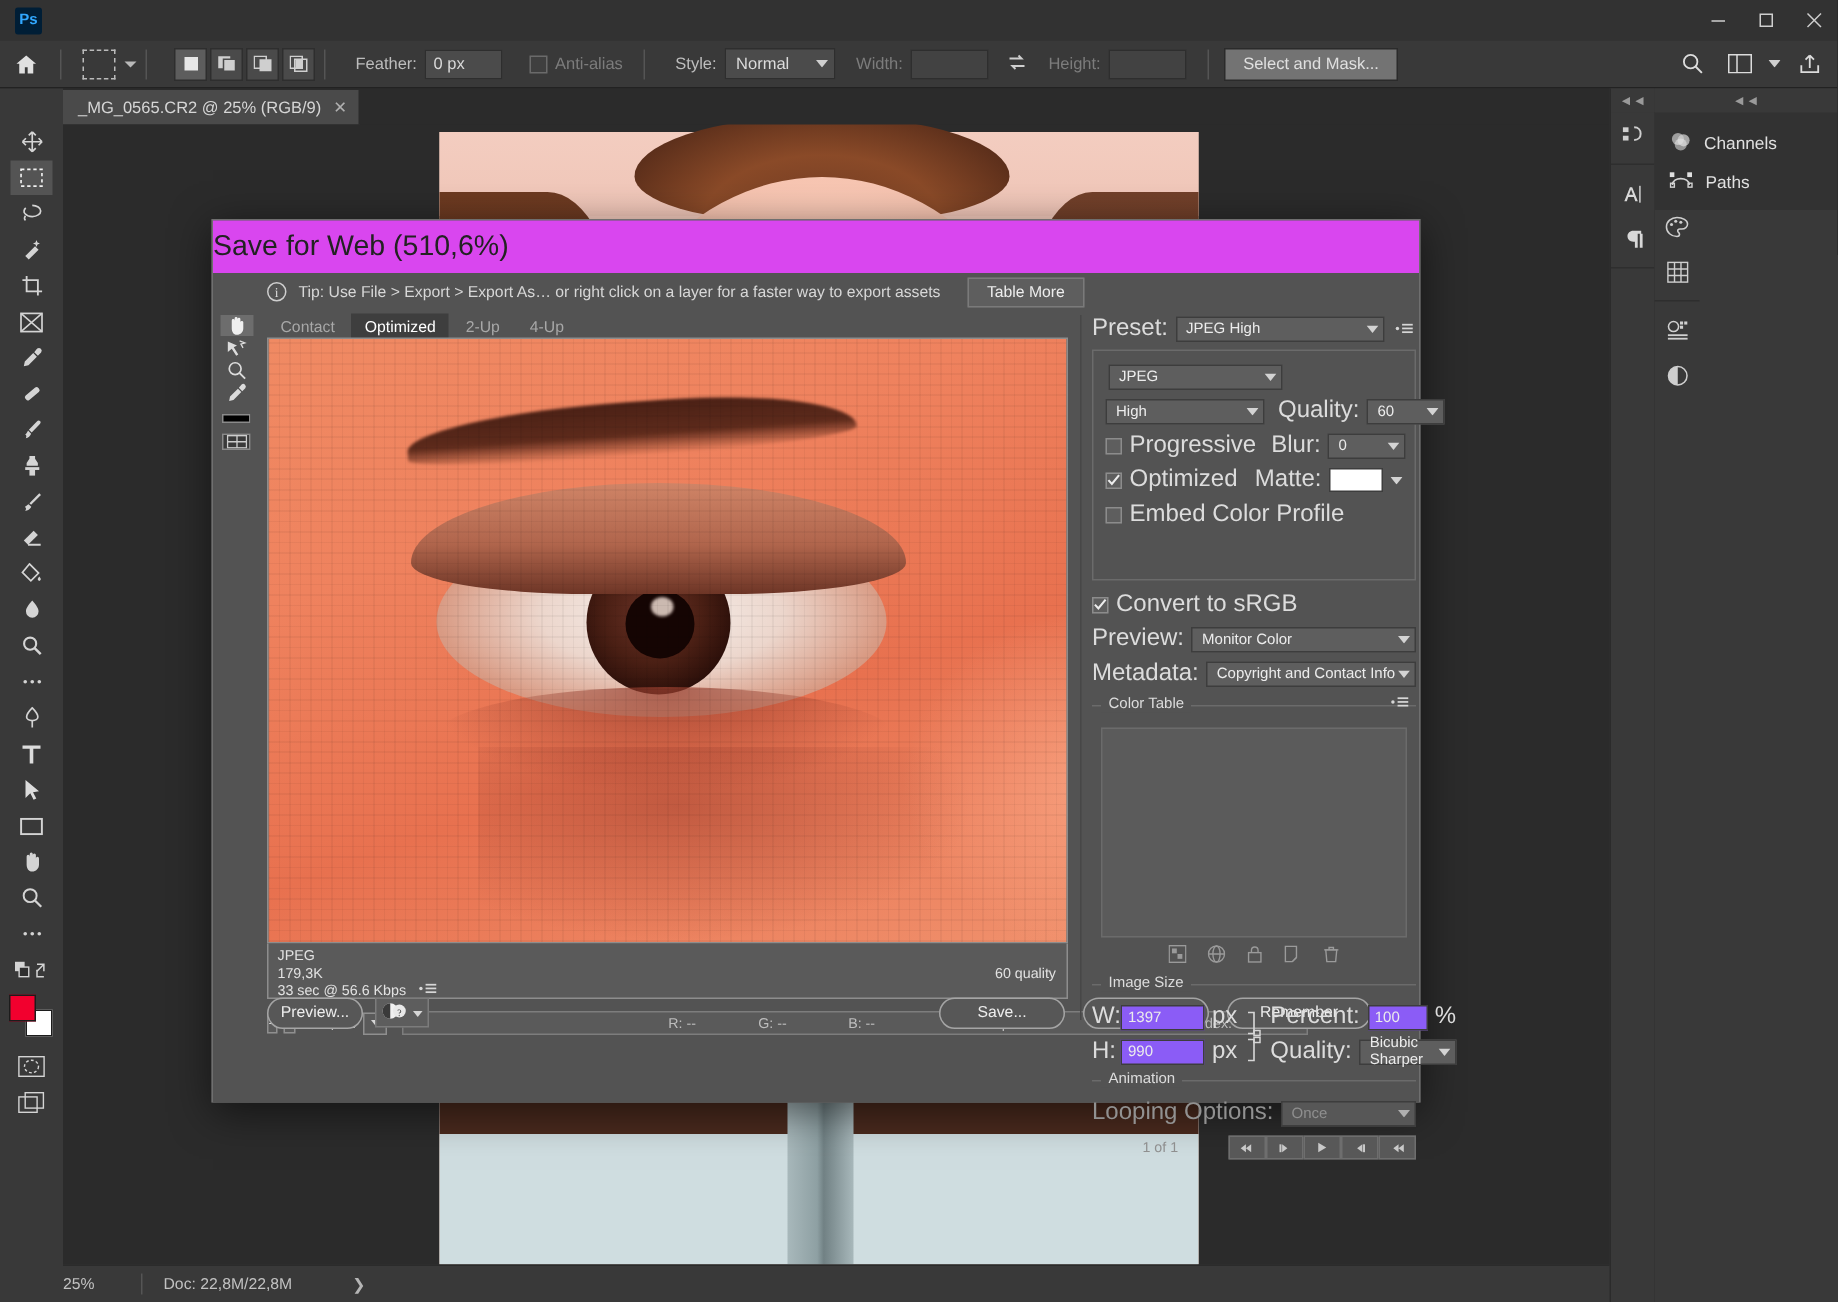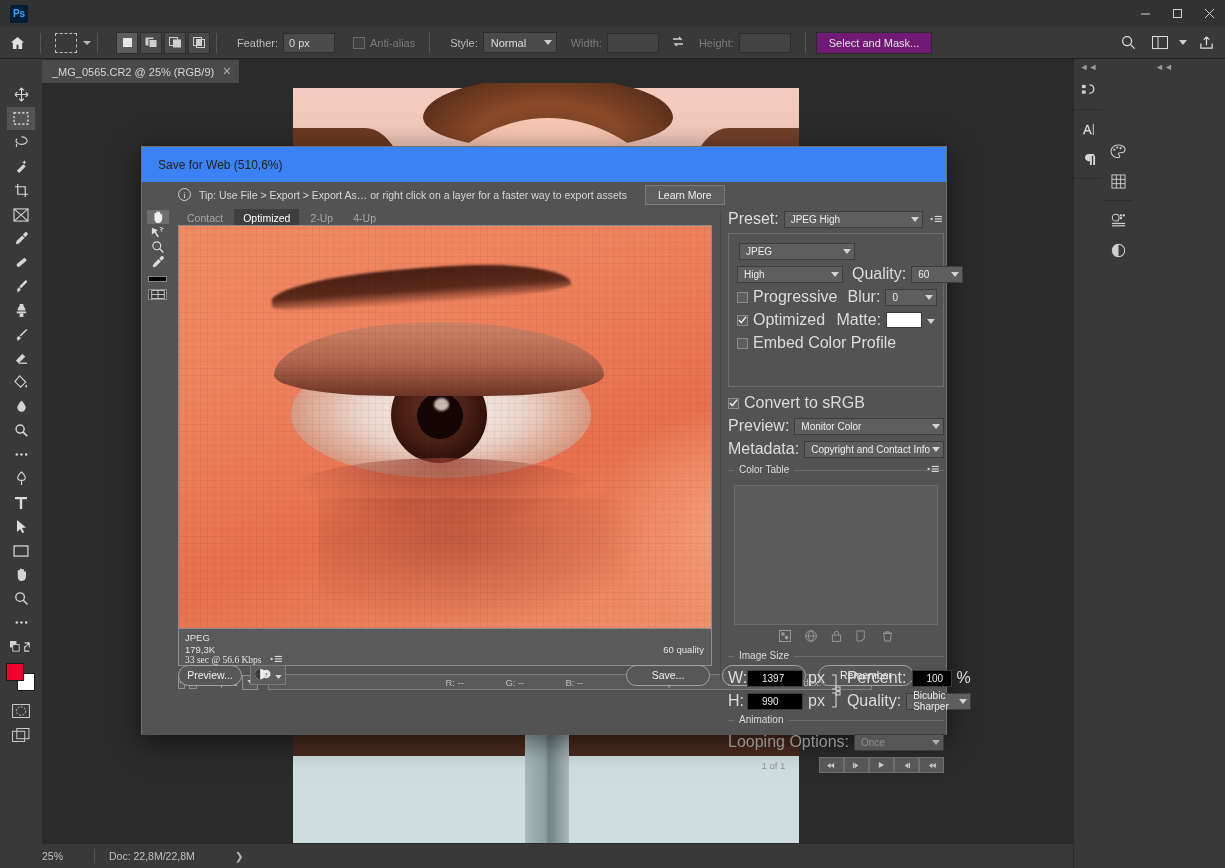--- a/index.html
+++ b/index.html
@@ -66,21 +66,21 @@
   .ob-check {
     width:12px;height:12px;border:1px solid #6a6a6a;background:#3f3f3f;
     display:inline-block; margin-right:5px; vertical-align:-2px;
   }
   .ob-select {
     background:#4b4b4b;border:1px solid #2e2e2e;color:#dcdcdc;height:21px;
     display:flex;align-items:center;padding:0 4px 0 7px;font-size:11px;width:74px;
     justify-content:space-between;
   }
   .ob-btn {
-    background:#701a75;border:1px solid #2b2b2b;color:#e0e0e0;
+    background:#737373;border:1px solid #2b2b2b;color:#e0e0e0;
     height:22px;padding:0 12px;display:flex;align-items:center;font-size:11px;
     margin-left:16px;
   }
   .ob-right { position:absolute; right:6px; display:flex; align-items:center; gap:6px; }
   .ob-ricon { width:26px;height:24px;display:flex;align-items:center;justify-content:center; }
 
   
   .tabbar {
     position:absolute; left:42px; top:59px; width:1031px; height:24px;
     background:#2b2b2b; display:flex; align-items:flex-end;
@@ -199,22 +199,22 @@
   .sb-doc { padding-left:14px; }
   .sb-arrow { margin-left:40px; color:#b5b5b5; }
 
   
   .sfw {
     position:absolute; left:141px; top:146px; width:806px; height:589px;
     background:#535353; border:1px solid #6f6f6f;
     box-shadow:0 6px 26px rgba(0,0,0,.55);
   }
   .sfw-title {
-    height:35px; background:#3b82f6; color:#222; font-size:12px;
-    display:flex; align-items:center; padding-left:16px;
+    height:35px; background:#d946ef; color:#222; font-size:19px;
+    display:flex; align-items:center; 
   }
   .sfw-body { position:relative; height:553px; background:#535353; }
 
   .sfw-tipbar {
     position:absolute; left:28px; top:0px; width:778px; height:25px;
     display:flex; align-items:center; gap:8px; padding-left:8px;
   }
   .tip-circle {
     width:13px;height:13px;border:1px solid #cfcfcf;border-radius:50%;
     font-size:9px;display:flex;align-items:center;justify-content:center;color:#dcdcdc;
@@ -369,22 +369,22 @@
   .lbl { font-size:16px; color:#dcdcdc; white-space:nowrap; }
   .lbl.dim { color:#919191; }
   .sel {
     background:#5e5e5e; border:1px solid #3d3d3d; height:17px;
     display:flex; align-items:center; justify-content:space-between;
     padding:0 3px 0 6px; font-size:10px; color:#ececec; flex:1; min-width:0;
   }
   .sel.dim { color:#8f8f8f; background:#575757; }
   .sel .cv { color:#d3d3d3; font-size:8px; }
   .inp {
-    background:#000000; border:1px solid #3d3d3d; height:17px;
-    font-size:10px; color:#ececec; padding:0 14px; display:flex; align-items:center;
+    background:#8b5cf6; border:1px solid #3d3d3d; height:17px;
+    font-size:10px; color:#ececec; padding:0 4px; display:flex; align-items:center;
   }
   .menu-burger {
     width:16px;height:14px; display:flex;align-items:center;justify-content:center;
   }
   .chk {
     width:11px;height:11px;border:1px solid #8c8c8c;background:#5e5e5e;
     display:flex;align-items:center;justify-content:center;font-size:9px;color:#ededed;
     flex:0 0 auto;
   }
   .chk.on { background:#5e5e5e; }
@@ -731,20 +731,44 @@
           </svg>
       </div>
       <div class="dock-group-sep"></div>
     </div>
   </div>
 
   <div class="rdock-wide">
     <div class="dock-collapse">◄◄</div>
   </div>
 
+  <div class="panel-strip">
+    <div class="panel-item">
+      <span>
+        <svg width="15" height="15" viewBox="0 0 16 16">
+            <circle cx="6" cy="6" r="4.3" fill="#9e9e9e"></circle>
+            <circle cx="10" cy="7" r="4.3" fill="#cfcfcf" fill-opacity=".75"></circle>
+            <circle cx="8" cy="10" r="4.3" fill="#e8e8e8" fill-opacity=".55"></circle>
+          </svg>
+      </span>
+      <span>Channels</span>
+    </div>
+    <div class="panel-item">
+      <span>
+        <svg width="16" height="14" viewBox="0 0 17 15">
+            <path d="M2 11C2 5 14 5 14 11" fill="none" stroke="#d4d4d4" stroke-width="1.2"></path>
+            <rect x="0" y="2" width="3.4" height="3.4" fill="#e0e0e0"></rect>
+            <rect x="12.6" y="2" width="3.4" height="3.4" fill="#e0e0e0"></rect>
+            <rect x="0.6" y="9.8" width="2.8" height="2.8" fill="none" stroke="#d4d4d4"></rect>
+            <rect x="13.2" y="9.8" width="2.8" height="2.8" fill="none" stroke="#d4d4d4"></rect>
+          </svg>
+      </span>
+      <span>Paths</span>
+    </div>
+  </div>
 
   <div class="mini-dock">
     <div class="dock-icon">
       <svg width="16" height="15" viewBox="0 0 17 16">
           <path d="M8.5 1C4.4 1 1 4 1 7.8s3.4 6.8 7.5 6.8c1.2 0 1.8-.8 1.8-1.6 0-1.3-1.3-1.4-1.3-2.4 0-.8.7-1.3 1.6-1.3h1.3c2.3 0 4.1-1.6 4.1-3.7C16 3.3 12.6 1 8.5 1z" fill="none" stroke="#cfcfcf" stroke-width="1.1"></path>
           <circle cx="4.6" cy="6" r="1.1" fill="#cfcfcf"></circle>
           <circle cx="7.6" cy="3.7" r="1.1" fill="#cfcfcf"></circle>
           <circle cx="11.2" cy="4.4" r="1.1" fill="#cfcfcf"></circle>
         </svg>
     </div>
@@ -785,21 +809,21 @@
 
   <div class="sfw">
 
     <div class="sfw-title">Save for Web (510,6%)</div>
 
     <div class="sfw-body">
 
       <div class="sfw-tipbar">
         <div class="tip-circle">i</div>
         <div class="tip-text">Tip: Use File &gt; Export &gt; Export As…  or right click on a layer for a faster way to export assets</div>
-        <div class="learn-more">Learn More</div>
+        <div class="learn-more">Table More</div>
       </div>
 
       <div class="sfw-tools">
         <div class="sfw-tool active">
           <svg width="14" height="14" viewBox="0 0 16 16">
               <path d="M4 8V4.2a1.1 1.1 0 012.2 0V7V2.6a1.1 1.1 0 012.2 0V7V3.2a1.1 1.1 0 012.2 0V8V5.6a1.1 1.1 0 012.2 0V10c0 3-2.2 5-4.8 5C5.2 15 4 12.6 4 10z" fill="#efefef"></path>
             </svg>
         </div>
         <div class="sfw-tool">
           <svg width="14" height="14" viewBox="0 0 16 16">
@@ -846,21 +870,21 @@
           <div class="eye-brow"></div>
           <div class="eye-lower"></div>
           <div class="cheek-shadow"></div>
           <div class="nose-edge"></div>
           <div class="prev-pixelate"></div>
         </div>
 
         <div class="prev-info">
           <div>JPEG</div>
           <div>179,3K</div>
-          <div style="display:flex;font-family:Liberation Serif, serif;">
+          <div style="display:flex;">
             <span>33 sec @ 56.6 Kbps</span>
             <span class="burger">
               <svg width="13" height="8" viewBox="0 0 14 9">
                   <circle cx="1.5" cy="4.5" r="1.3" fill="#d6d6d6"></circle>
                   <rect x="5" y="1" width="8" height="1.3" fill="#d6d6d6"></rect>
                   <rect x="5" y="3.8" width="8" height="1.3" fill="#d6d6d6"></rect>
                   <rect x="5" y="6.6" width="8" height="1.3" fill="#d6d6d6"></rect>
                 </svg>
             </span>
           </div>

